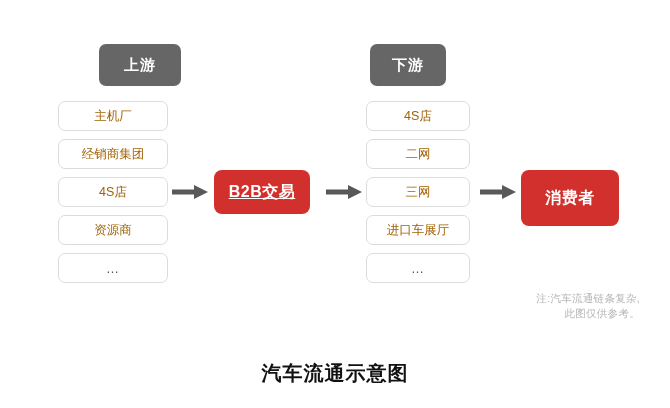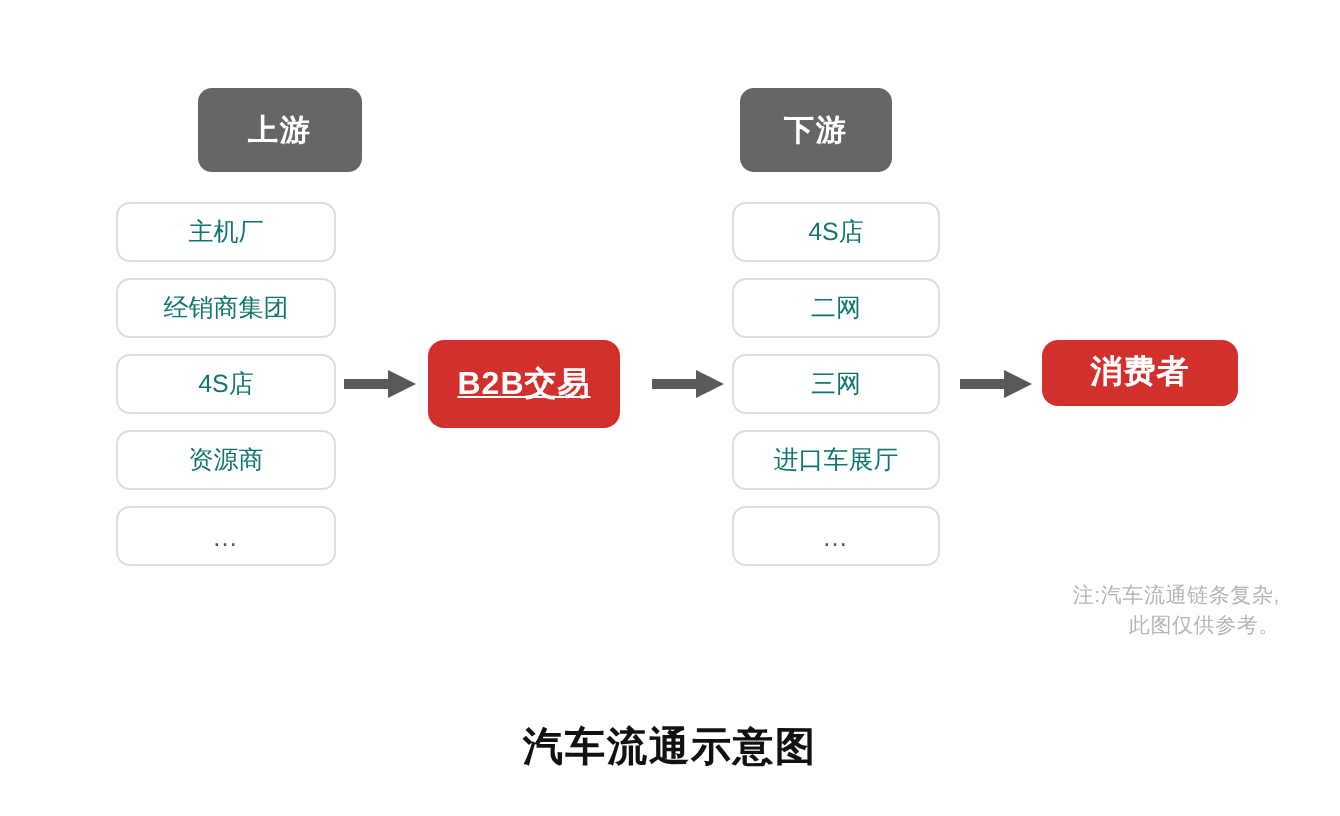--- a/index.html
+++ b/index.html
@@ -54,21 +54,21 @@
 
   .item-box {
     height: 30px;
     background: #ffffff;
     border: 1px solid #dcdcdc;
     border-radius: 7px;
     display: flex;
     align-items: center;
     justify-content: center;
     font-size: 12.5px;
-    color: #0f766e;
+    color: #a16207;
     box-sizing: border-box;
     white-space: nowrap;
   }
   .item-box.ellipsis {
     font-size: 13px;
     color: #555555;
     letter-spacing: 1px;
   }
 
   
@@ -79,21 +79,21 @@
     color: #ffffff;
     font-size: 16px;
     font-weight: bold;
     letter-spacing: 0.5px;
     display: flex;
     align-items: center;
     justify-content: center;
     box-sizing: border-box;
   }
   #node-b2b      { left: 214px; top: 170px; width: 96px; height: 44px; text-decoration: underline; }
-  #node-consumer { left: 521px; top: 170px; width: 98px; height: 33px; }
+  #node-consumer { left: 521px; top: 170px; width: 98px; height: 56px; }
 
   
   .arrow {
     position: absolute;
     top: 185px;
     width: 36px;
     height: 14px;
   }
   #arrow-upstream-b2b   { left: 172px; }
   #arrow-b2b-downstream { left: 326px; }

